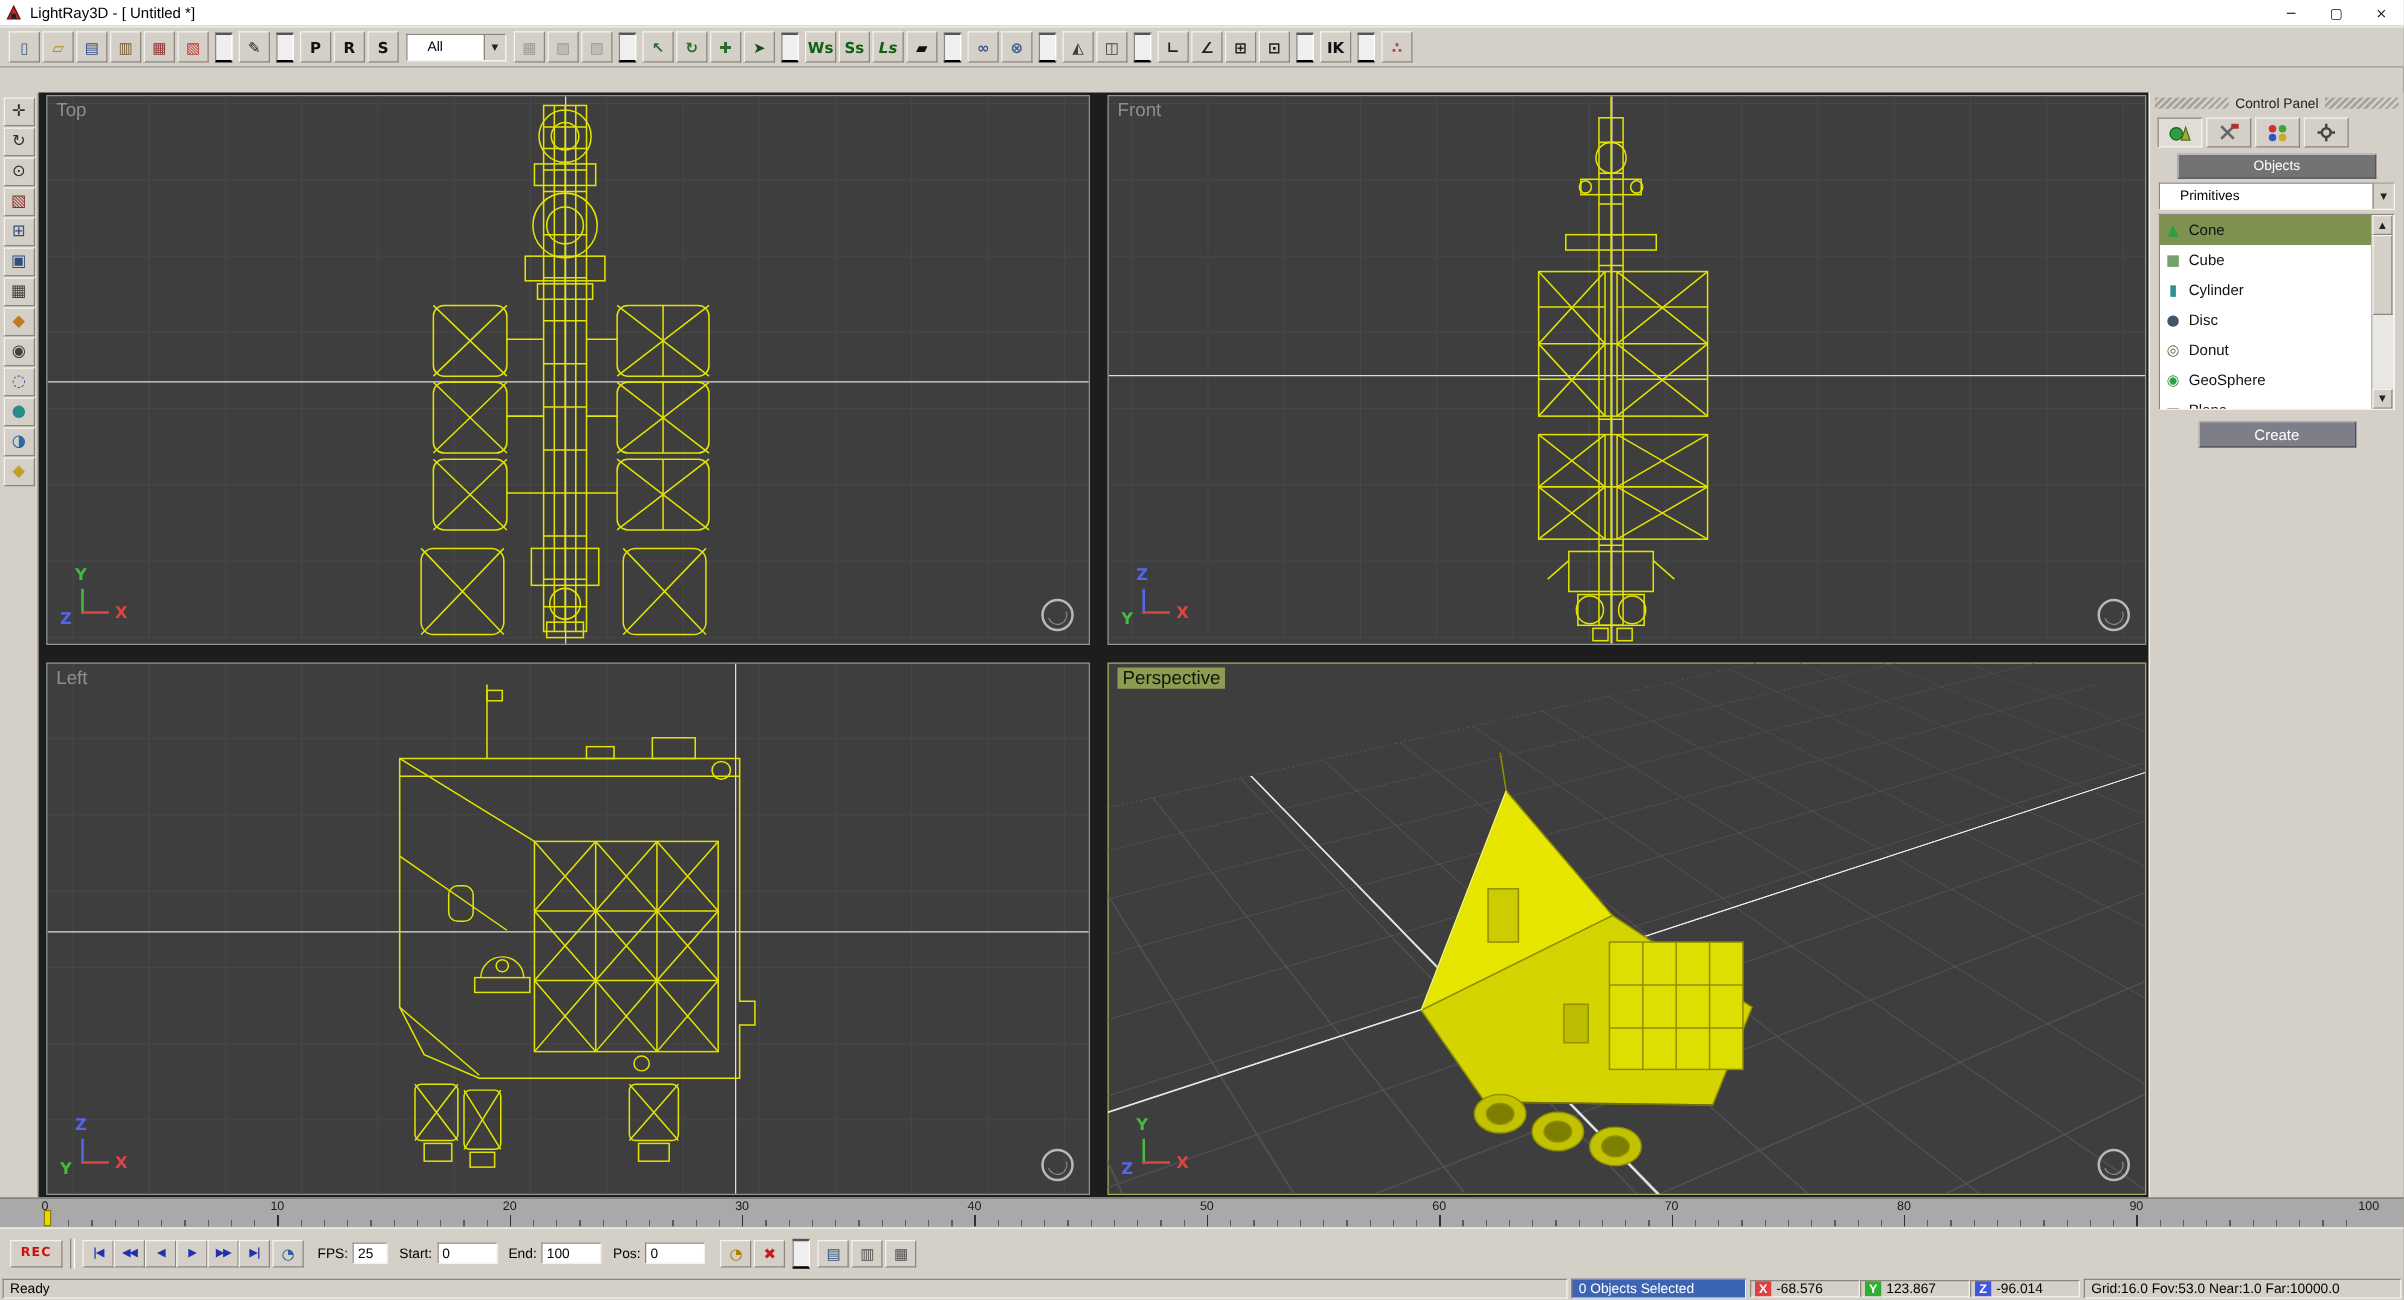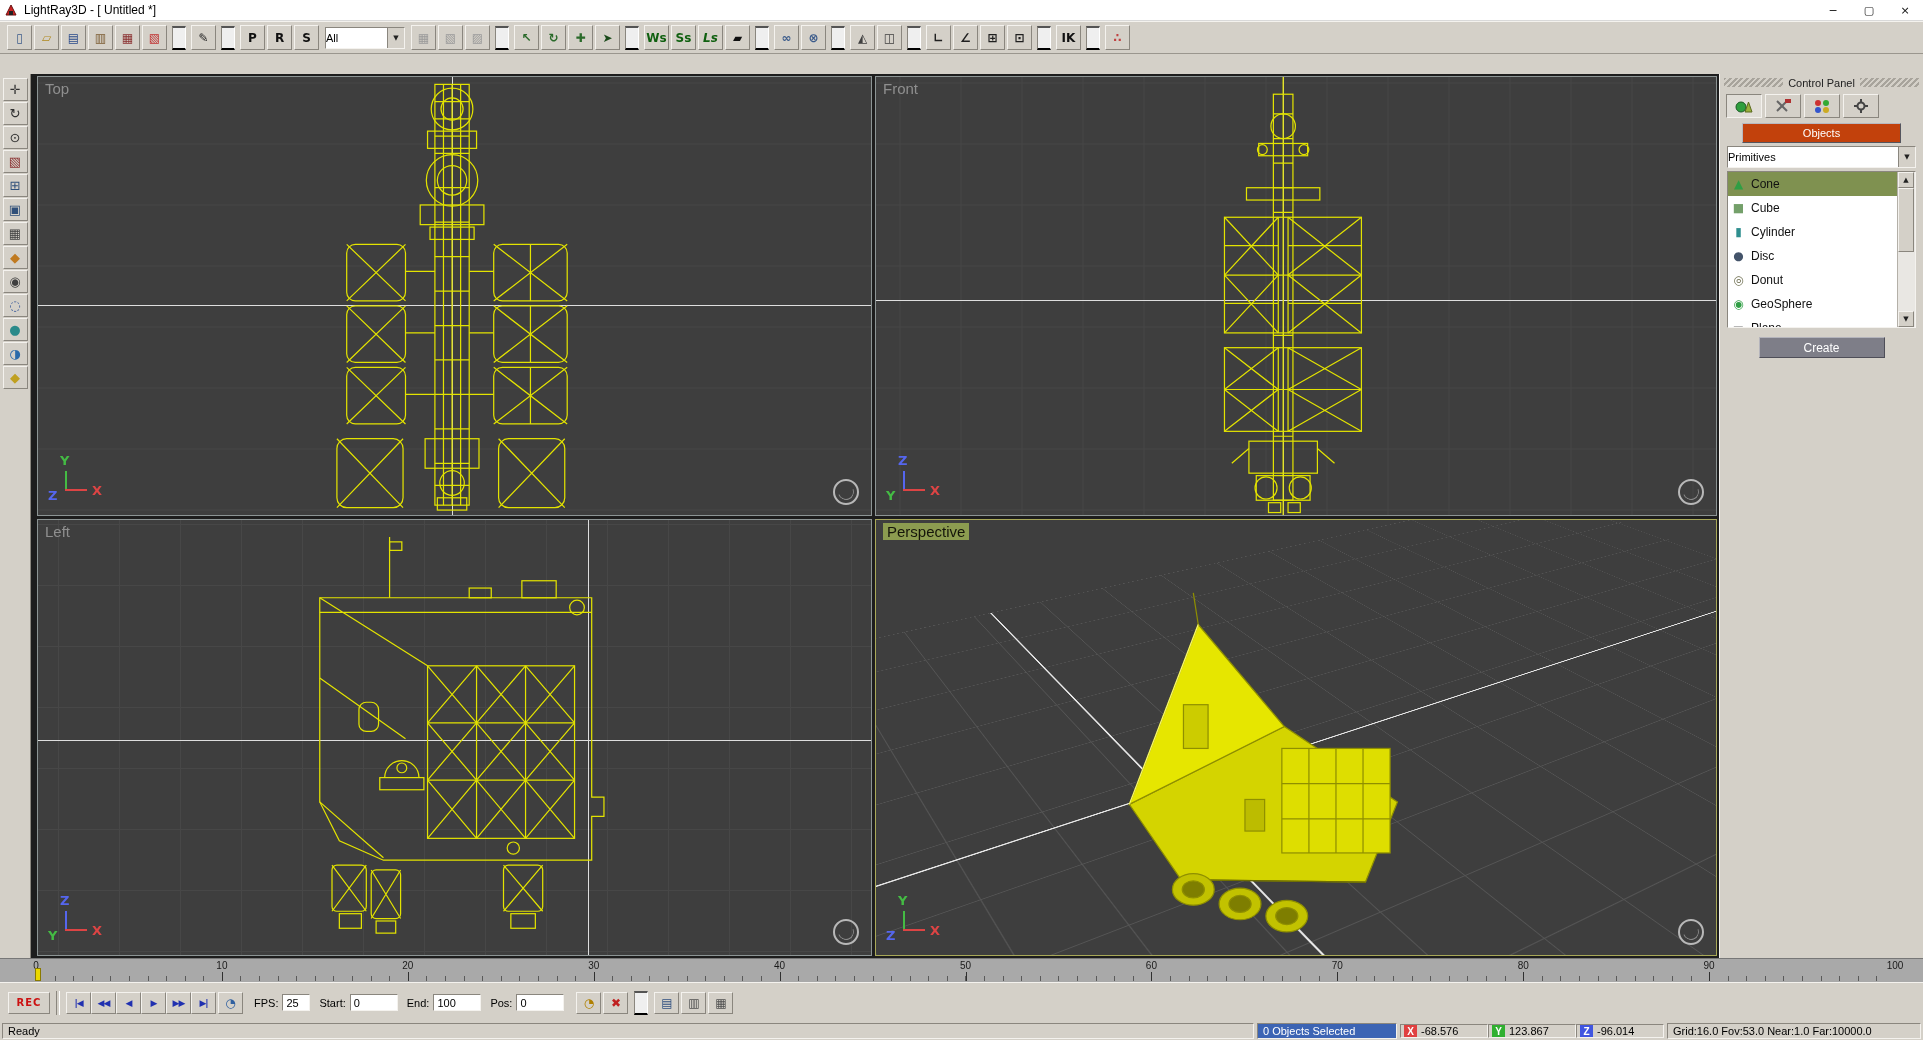--- a/index.html
+++ b/index.html
@@ -19,31 +19,31 @@
   .menubar{height:20px;background:#d4d0c8;display:flex;align-items:center;padding-left:3px;border-bottom:1px solid #c2beb6}
   .menu-item{font-size:12px;padding:2px 8px 2px 7px;color:#000}
 
   
   .toolbar{height:33px;background:#d4d0c8;display:flex;align-items:center;padding-left:6px;border-top:1px solid #f4f2ee;border-bottom:1px solid #9a968e;box-sizing:border-box}
   .tb-group{display:flex;align-items:center}
   .tb-btn{width:25px;height:25px;margin:0 1px;background:#d4d0c8;border:1px solid;border-color:#f4f2ee #8a867e #8a867e #f4f2ee;display:flex;align-items:center;justify-content:center;padding:0;font-family:"DejaVu Sans",sans-serif}
   .tb-btn span{font-size:12px;line-height:1;font-weight:bold}
   .tb-divider{width:2px;height:24px;margin:0 4px;border-left:1px solid #8a867e;border-right:1px solid #ffffff}
   .combo{width:78px;height:20px;background:#fff;border:1px solid;border-color:#8a867e #f4f2ee #f4f2ee #8a867e;display:flex;align-items:center;margin:0 5px}
-  .combo-text{font-size:11px;padding-left:0;flex:1;color:#000}
+  .combo-text{font-size:11px;padding-left:16px;flex:1;color:#000}
   .combo-arrow{width:17px;height:100%;background:#d4d0c8;border-left:1px solid #8a867e;font-size:7px;display:flex;align-items:center;justify-content:center;color:#222;font-family:"DejaVu Sans",sans-serif;box-sizing:border-box}
 
   
   .main{position:absolute;top:74px;left:0;right:0;height:884px;display:flex}
   .left-toolbar{width:31px;background:#d4d0c8;border-right:1px solid #8a867e;padding-top:3px;box-sizing:border-box;flex:none}
   .lt-btn{width:25px;height:23px;margin:1px auto;display:flex;align-items:center;justify-content:center;background:#d4d0c8;border:1px solid;border-color:#f4f2ee #8a867e #8a867e #f4f2ee;padding:0;font-family:"DejaVu Sans",sans-serif}
   .lt-btn span{font-size:13px;line-height:1}
 
   .viewport-area{flex:1;background:#1d1d1d;padding:2px 2px 2px 6px;box-sizing:border-box;min-width:0}
-  .vp-grid{display:grid;width:100%;height:100%;grid-template-columns:835px 1fr;grid-template-rows:440px 1fr;gap:3px}
+  .vp-grid{display:grid;width:100%;height:100%;grid-template-columns:835px 1fr;grid-template-rows:440px 1fr;gap:14px}
   .viewport{position:relative;background:#3e3e3e;border:1px solid #8c9494;overflow:hidden;box-sizing:border-box}
   .viewport.active{border-color:#a8a858}
   .grid-bg{position:absolute;inset:0;background-image:linear-gradient(#474747 1px,transparent 1px),linear-gradient(90deg,#474747 1px,transparent 1px);background-size:61px 61px;background-position:center}
   .axis-line{position:absolute;background:#dedede;z-index:2}
   .axis-line.h{left:0;right:0;height:1px}
   .axis-line.v{top:0;bottom:0;width:1px}
   #vp-top .axis-line.h{top:52%}      #vp-top .axis-line.v{left:49.7%}
   #vp-front .axis-line.h{top:51%}    #vp-front .axis-line.v{left:48.5%}
   #vp-left .axis-line.h{top:50.5%}   #vp-left .axis-line.v{left:66%}
   .model{position:absolute;inset:0;width:100%;height:100%;z-index:3}
@@ -64,21 +64,21 @@
   .pf-axis-v{position:absolute;top:0;bottom:0;left:46%;width:2px;background:#e6e6e6}
 
   
   .right-panel{width:204px;flex:none;background:#d4d0c8;border-left:1px solid #f4f2ee;box-sizing:border-box}
   .cp-title{display:flex;align-items:center;height:17px;padding:0 4px;gap:5px}
   .cp-title .hatch{flex:1;height:9px;background:repeating-linear-gradient(135deg,#a8a49c 0 2px,#d4d0c8 2px 4px)}
   .cp-title-text{font-size:11px;color:#222;white-space:nowrap}
   .cp-tabs{display:flex;gap:3px;padding:3px 6px;height:30px;box-sizing:border-box}
   .cp-tab{width:36px;height:24px;background:#d4d0c8;border:1px solid;border-color:#f4f2ee #8a867e #8a867e #f4f2ee;display:flex;align-items:center;justify-content:center;padding:0}
   .cp-tab.active{border-color:#8a867e #f4f2ee #f4f2ee #8a867e;background:#e0ddd7}
-  .cp-objects-header{height:18px;margin:2px 22px;background:#c2410c;border:1px solid;border-color:#b8b8c0 #55555e #55555e #b8b8c0;color:#fff;font-size:11px;display:flex;align-items:center;justify-content:center}
+  .cp-objects-header{height:18px;margin:2px 22px;background:#737373;border:1px solid;border-color:#b8b8c0 #55555e #55555e #b8b8c0;color:#fff;font-size:11px;display:flex;align-items:center;justify-content:center}
   .cp-combo{height:20px;margin:3px 7px;background:#fff;border:1px solid;border-color:#8a867e #f4f2ee #f4f2ee #8a867e;display:flex;align-items:center}
   .cp-list{position:relative;height:155px;margin:2px 7px;background:#fff;border:1px solid;border-color:#8a867e #f4f2ee #f4f2ee #8a867e;overflow:hidden}
   .cp-items{position:absolute;left:0;top:0;right:17px;bottom:0;overflow:hidden}
   .cp-item{height:24px;display:flex;align-items:center;gap:5px;padding-left:3px;font-size:12px;color:#111}
   .cp-item.selected{background:#7f9150}
   .cp-item-icon{width:15px;text-align:center;font-size:12px;font-family:"DejaVu Sans",sans-serif}
   .cp-scrollbar{position:absolute;right:0;top:0;bottom:0;width:17px;background:#e9e7e3;border-left:1px solid #b4b0a8}
   .sb-btn{position:absolute;left:0;width:16px;height:16px;background:#d4d0c8;border:1px solid;border-color:#f4f2ee #8a867e #8a867e #f4f2ee;font-size:7px;display:flex;align-items:center;justify-content:center;color:#222;padding:0;box-sizing:border-box;font-family:"DejaVu Sans",sans-serif}
   .sb-btn.up{top:0}.sb-btn.down{bottom:0}
   .sb-thumb{position:absolute;top:16px;left:0;width:16px;height:64px;background:#d4d0c8;border:1px solid;border-color:#f4f2ee #8a867e #8a867e #f4f2ee;box-sizing:border-box}

